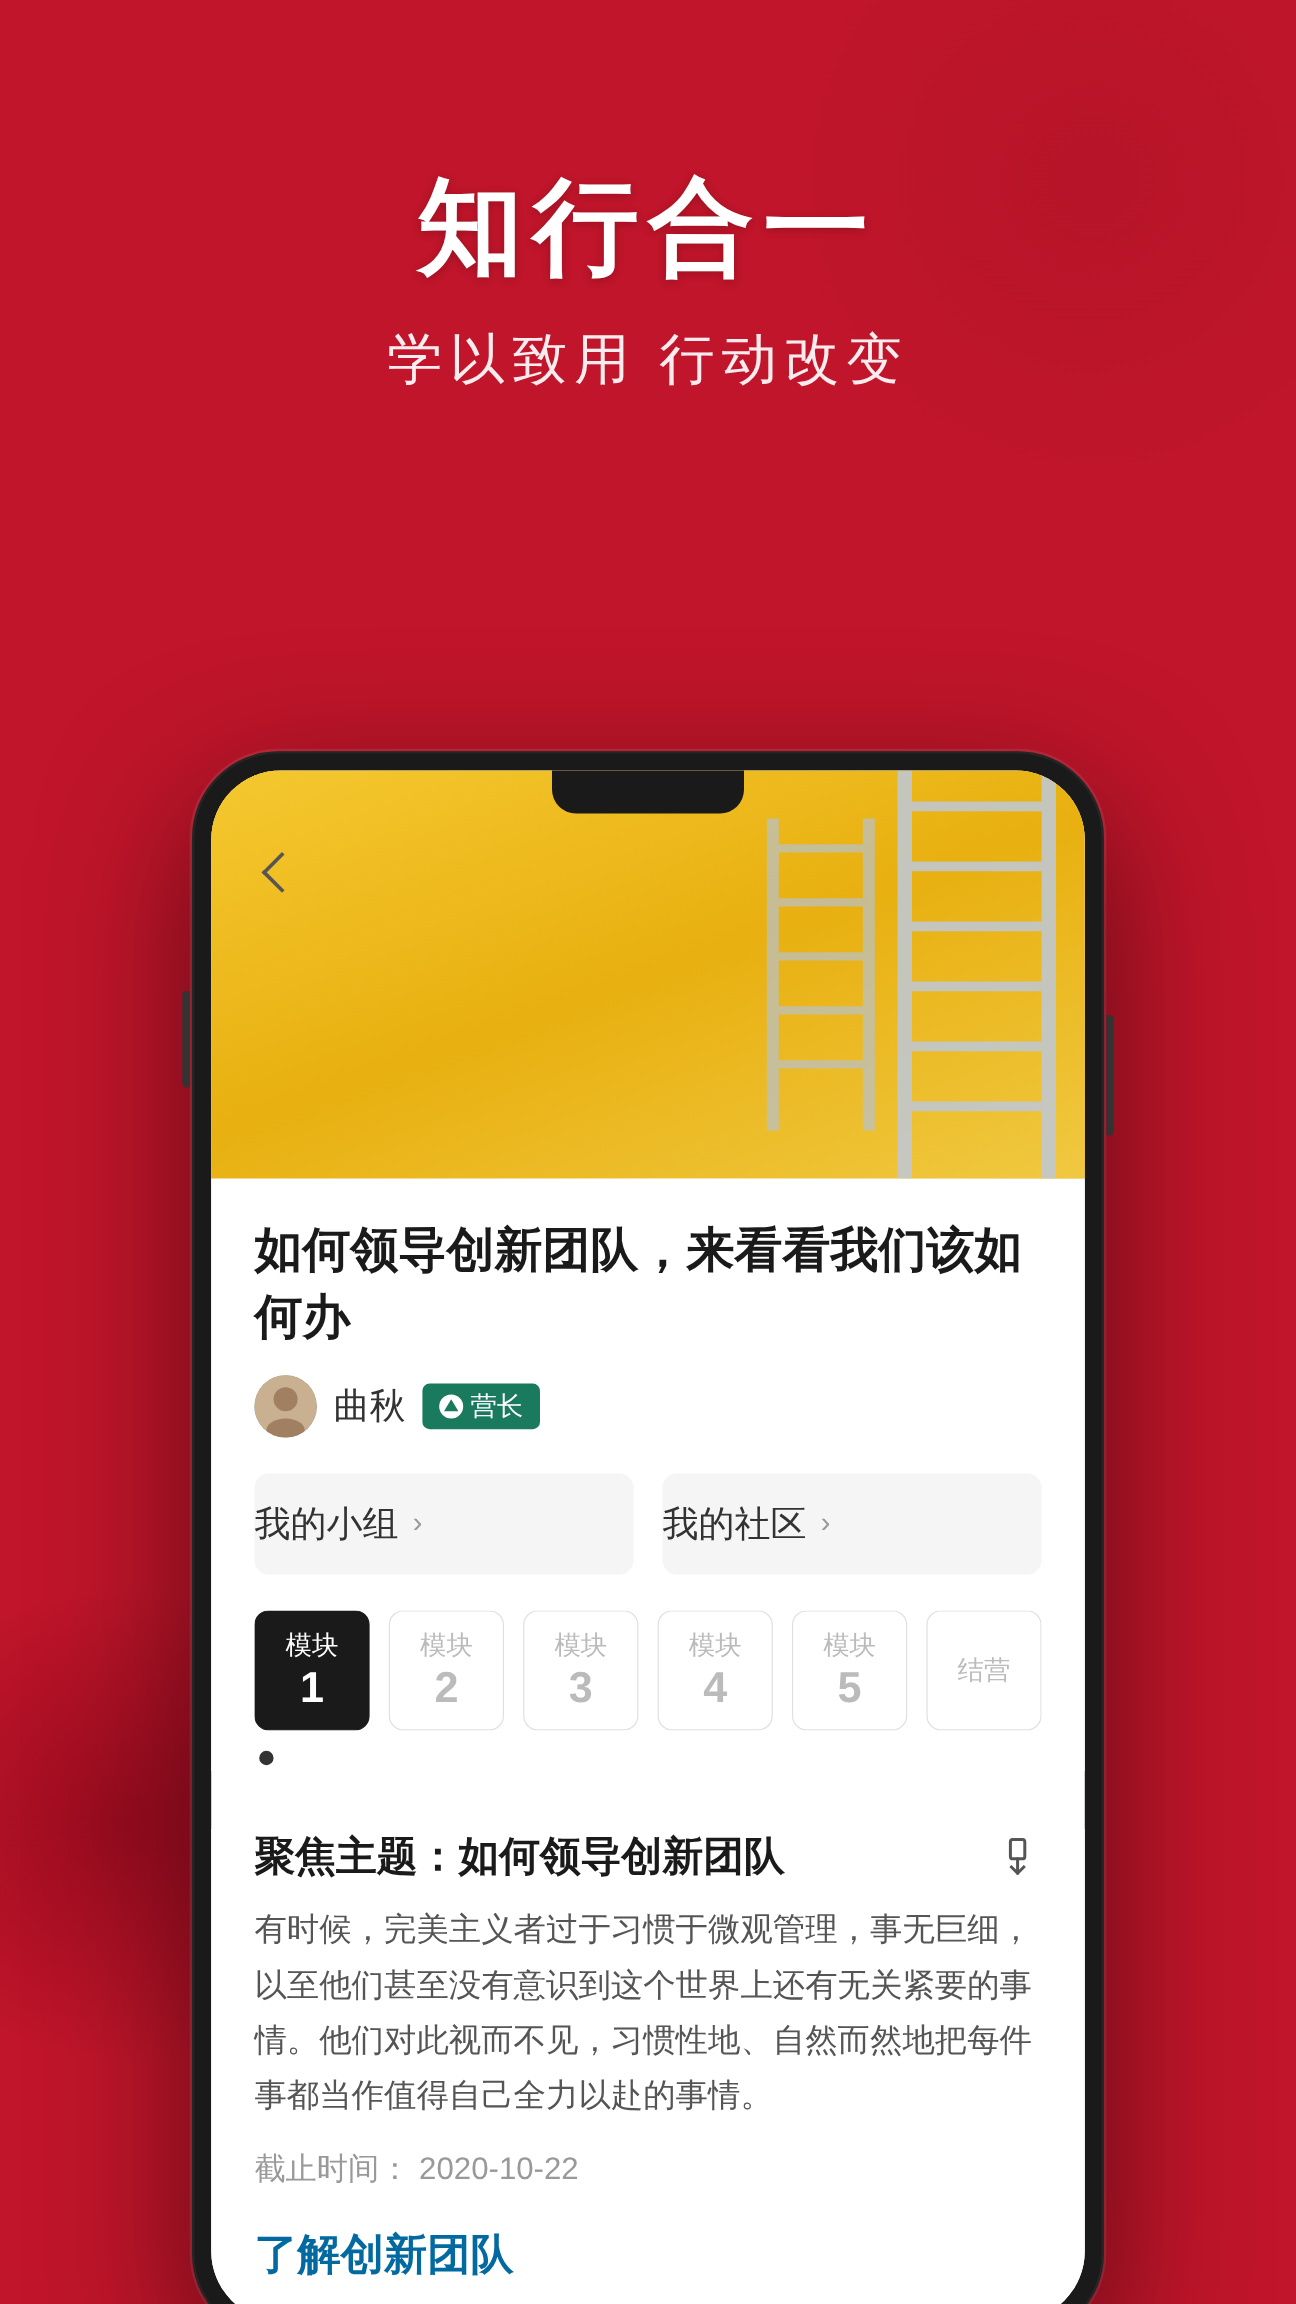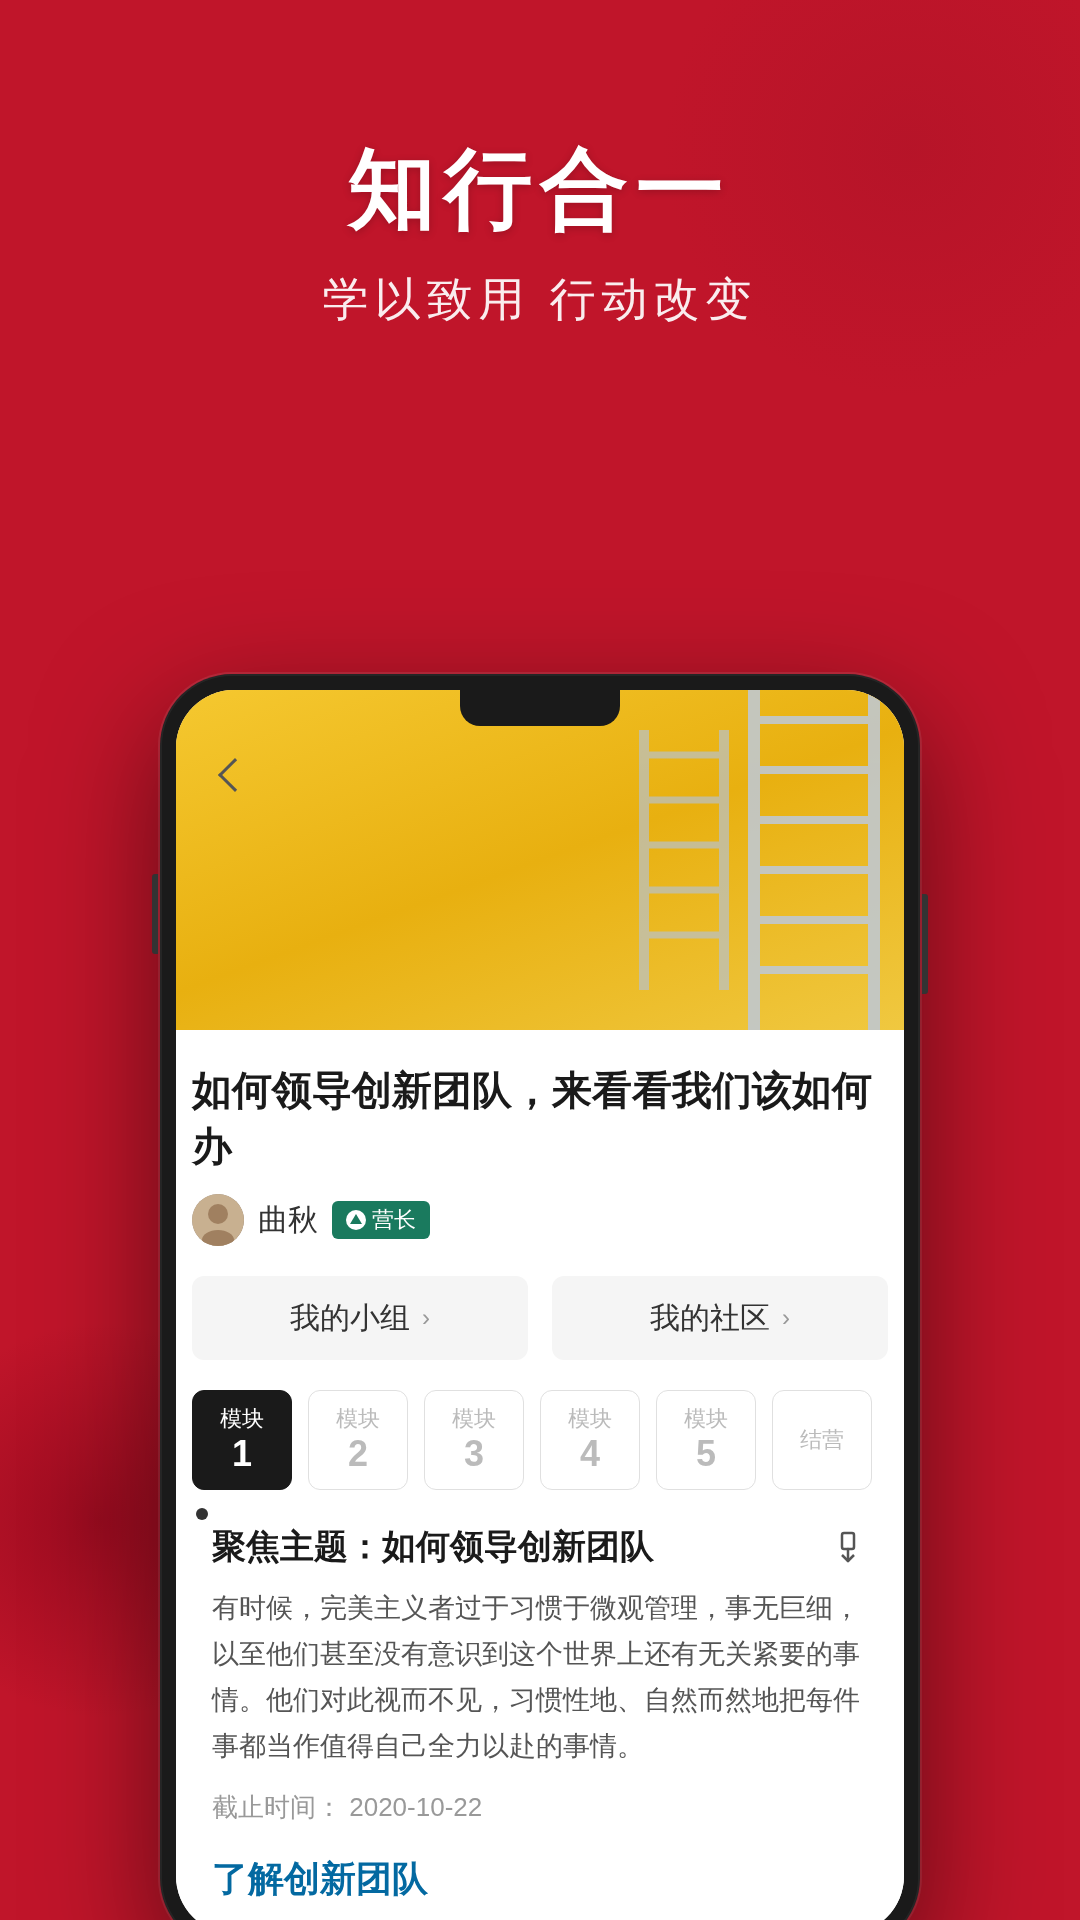--- a/index.html
+++ b/index.html
@@ -147,21 +147,21 @@
       width: 24px;
       height: 24px;
       border-left: 3px solid #555;
       border-bottom: 3px solid #555;
       transform: rotate(45deg);
       margin-left: 8px;
     }
 
     
     .content {
-      padding: 32px 16px 0;
+      padding: 32px 36px 0;
       background: #fff;
     }
 
     .article-title {
       font-size: 40px;
       font-weight: 700;
       color: #1a1a1a;
       line-height: 1.4;
       margin-bottom: 20px;
     }
@@ -219,21 +219,20 @@
       margin-bottom: 30px;
     }
 
     .nav-btn {
       flex: 1;
       height: 84px;
       background: #f5f5f5;
       border-radius: 12px;
       display: flex;
       align-items: center;
-      justify-content: center;
       gap: 12px;
       font-size: 30px;
       color: #333;
     }
 
     .nav-btn-chevron {
       font-size: 24px;
       color: #999;
     }
 
@@ -322,20 +321,21 @@
     .focus-section {
       padding: 0 36px 30px;
       background: #fff;
     }
 
     .focus-header {
       display: flex;
       align-items: center;
       justify-content: space-between;
       margin-bottom: 16px;
+      margin-top: 48px;
     }
 
     .focus-title {
       font-size: 34px;
       font-weight: 700;
       color: #1a1a1a;
     }
 
     .share-icon {
       width: 40px;

